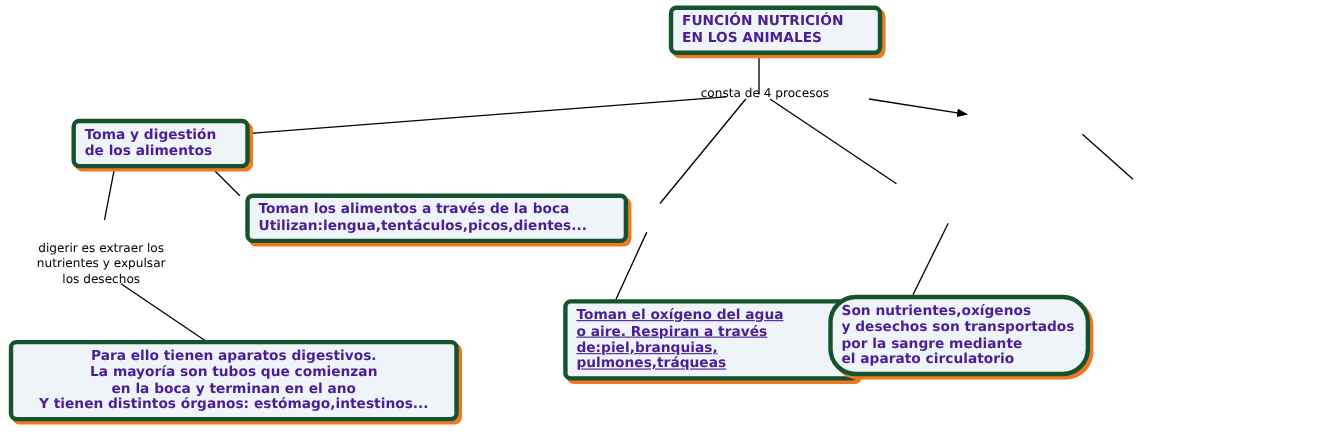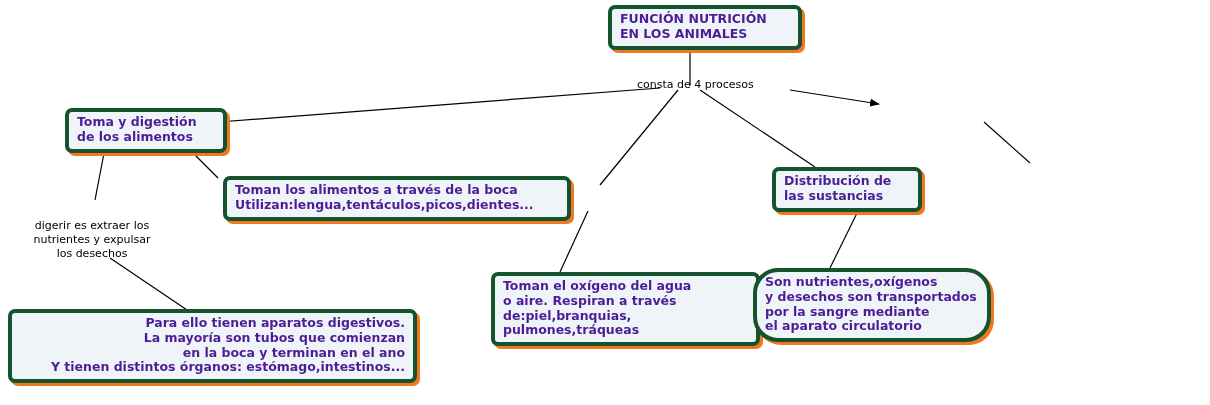--- a/index.html
+++ b/index.html
@@ -37,23 +37,23 @@
   }
 
   
   #n-title{left:608px;top:5px;width:194px;font-size:12.5px;}
   #n-toma-dig{left:45px;top:108px;width:162px;margin-left:20px;}
   #n-excrecion{left:884px;top:93px;width:204px;}
   #n-toman-ali{left:175px;top:176px;width:348px;margin-left:48px;}
   #n-toma-ox{left:549px;top:185px;width:164px;}
   #n-distrib{left:772px;top:167px;width:150px;}
   #n-eliminan{left:985px;top:163px;width:205px;}
-  #n-toman-ox{left:491px;top:272px;width:269px;}
+  #n-toman-ox{left:512px;top:272px;width:269px;text-decoration:underline;}
   #n-nutrientes{left:753px;top:268px;width:238px;border-radius:25px;}
-  #n-aparatos{left:8px;top:309px;width:409px;text-align:right;}
+  #n-aparatos{left:8px;top:309px;width:409px;text-align:center;}
 
   #lbl-consta{left:637px;top:78px;width:150px;text-align:left;}
   #lbl-digerir{left:18px;top:205px;width:148px;margin-top:14px;}
 </style>
 </head>
 <body>
 
 <div id="canvas">
 
   <svg class="lines" viewBox="0 0 1210 405">
@@ -85,22 +85,20 @@
 
     <path d="M 984,122 L 1030,163" stroke="#000" stroke-width="1.2" fill="none"></path>
   </svg>
 
   <div class="node bold" id="n-title">FUNCIÓN NUTRICIÓN
 EN LOS ANIMALES</div>
   <div class="node bold" id="n-toma-dig">Toma y digestión
 de los alimentos</div>
   <div class="node bold" id="n-toman-ali">Toman los alimentos a través de la boca
 Utilizan:lengua,tentáculos,picos,dientes...</div>
-  <div class="node bold" id="n-distrib">Distribución de
-las sustancias</div>
   <div class="node bold" id="n-toman-ox">Toman el oxígeno del agua
 o aire. Respiran a través
 de:piel,branquias,
 pulmones,tráqueas</div>
   <div class="node bold" id="n-nutrientes">Son nutrientes,oxígenos
 y desechos son transportados
 por la sangre mediante
 el aparato circulatorio</div>
   <div class="node bold" id="n-aparatos">Para ello tienen aparatos digestivos.
 La mayoría son tubos que comienzan

